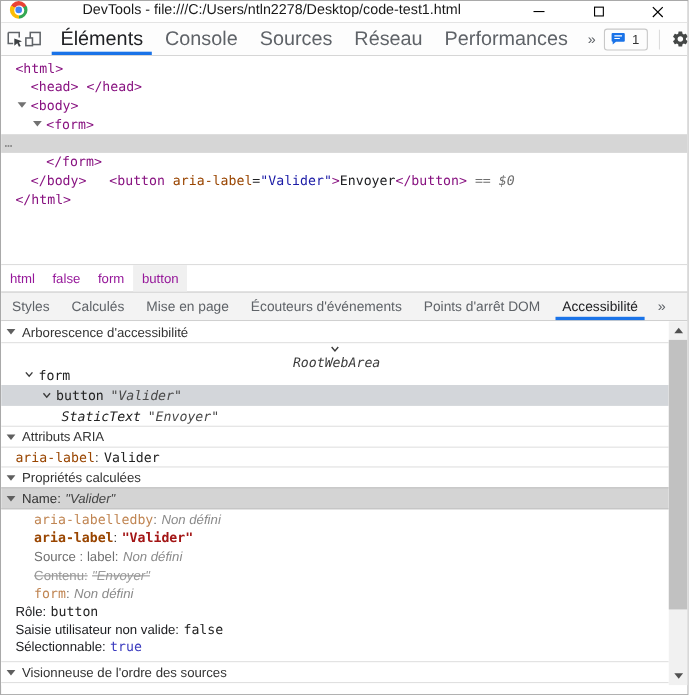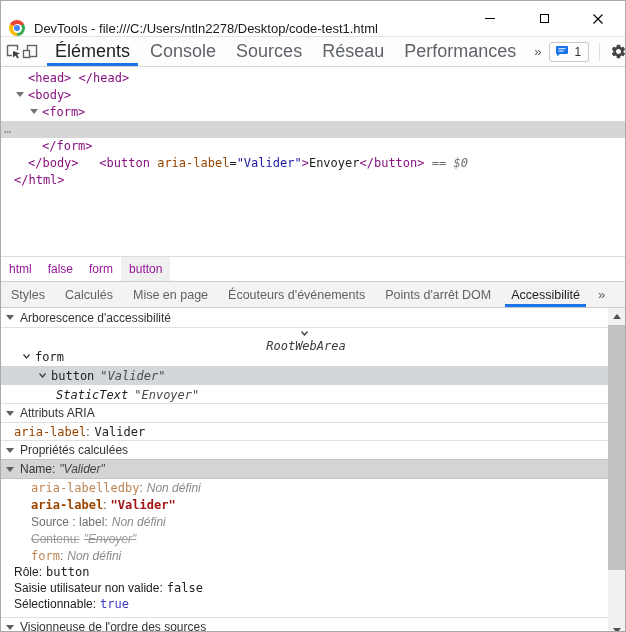--- a/index.html
+++ b/index.html
@@ -1,20 +1,20 @@
 <!DOCTYPE html>
 <html><head>
 <meta charset="utf-8">
 <style>
   html,body{margin:0;padding:0;background:#e8e8e8;font-family:"Liberation Sans",sans-serif;}
   *{box-sizing:border-box;}
   .window{width:626px;height:632px;background:#fff;border:1px solid #a9a9a9;position:relative;overflow:hidden;}
 
   
-  .titlebar{height:36px;display:flex;align-items:flex-end;border-bottom:1px solid #e4e4e4;background:#fff;}
+  .titlebar{height:20px;display:flex;align-items:flex-start;border-bottom:1px solid #e4e4e4;background:#fff;gap:41px;}
   .chrome-logo{width:16px;height:16px;border-radius:50%;margin:0 9px 0 8px;position:relative;
     background:conic-gradient(from 300deg,#ea4335 0deg 120deg,#34a853 120deg 240deg,#fbbc05 240deg 360deg);}
   .chrome-logo .ring{position:absolute;left:3.5px;top:3.5px;width:9px;height:9px;border-radius:50%;background:#fff;}
   .chrome-logo .core{position:absolute;left:5px;top:5px;width:6px;height:6px;border-radius:50%;background:#4285f4;}
   .win-title{font-size:13px;color:#1a1a1a;white-space:nowrap;}
   .win-controls{margin-left:auto;display:flex;height:100%;}
   .win-btn{width:54px;height:100%;display:flex;align-items:center;justify-content:center;}
   .min-glyph{width:10px;height:1px;background:#000;}
   .max-glyph{width:9px;height:9px;border:1px solid #000;}
 
@@ -158,20 +158,21 @@
         <span class="dots-icon">
             <i></i>
             <i></i>
             <i></i>
           </span>
       </div>
     </div>
   </div>
 
   <div class="elements">
+    <div class="code-line" style="padding-left:13px;"><span class="tag">&lt;html&gt;</span></div>
     <div class="code-line" style="padding-left:27px;"><span class="tag">&lt;head&gt; &lt;/head&gt;</span></div>
     <div class="code-line" style="padding-left:15px;"><span class="tri"></span><span class="tag">&lt;body&gt;</span></div>
     <div class="code-line" style="padding-left:29px;"><span class="tri"></span><span class="tag">&lt;form&gt;</span></div>
     <div class="code-line sel" style="padding-left:55px;">
       <span class="overflow-dots">…</span>
       <span class="tag">&lt;button </span><span class="attr-name">aria-label</span><span class="plain">=</span><span class="attr-val">"Valider"</span><span class="tag">&gt;</span><span class="plain">Envoyer</span><span class="tag">&lt;/button&gt;</span><span class="meta"> == </span><span class="meta-i">$0</span>
     </div>
     <div class="code-line" style="padding-left:41px;"><span class="tag">&lt;/form&gt;</span></div>
     <div class="code-line" style="padding-left:27px;"><span class="tag">&lt;/body&gt;</span></div>
     <div class="code-line" style="padding-left:13px;"><span class="tag">&lt;/html&gt;</span></div>

